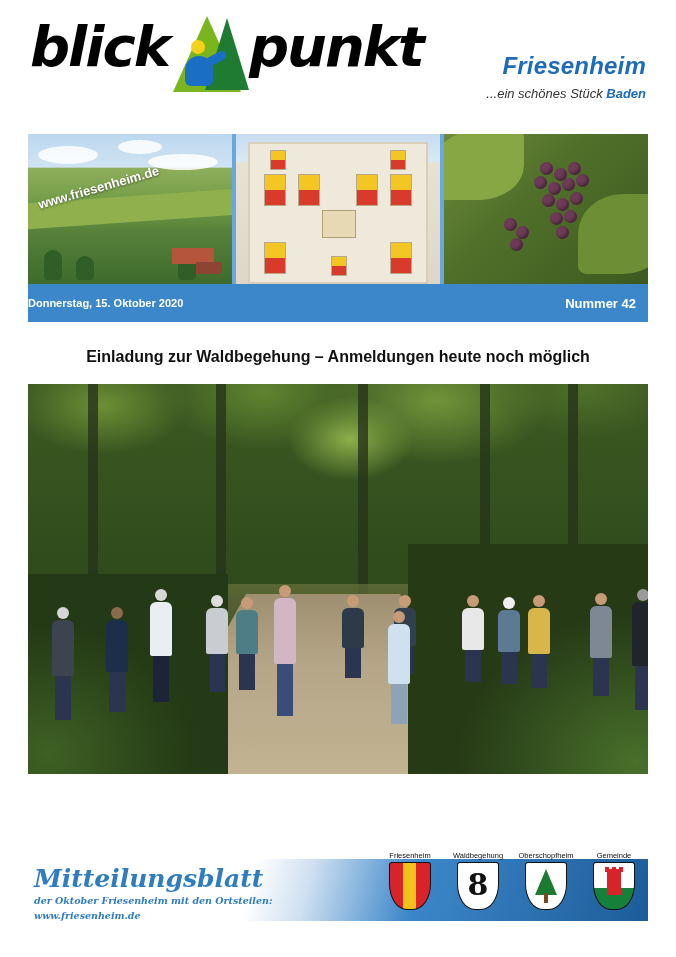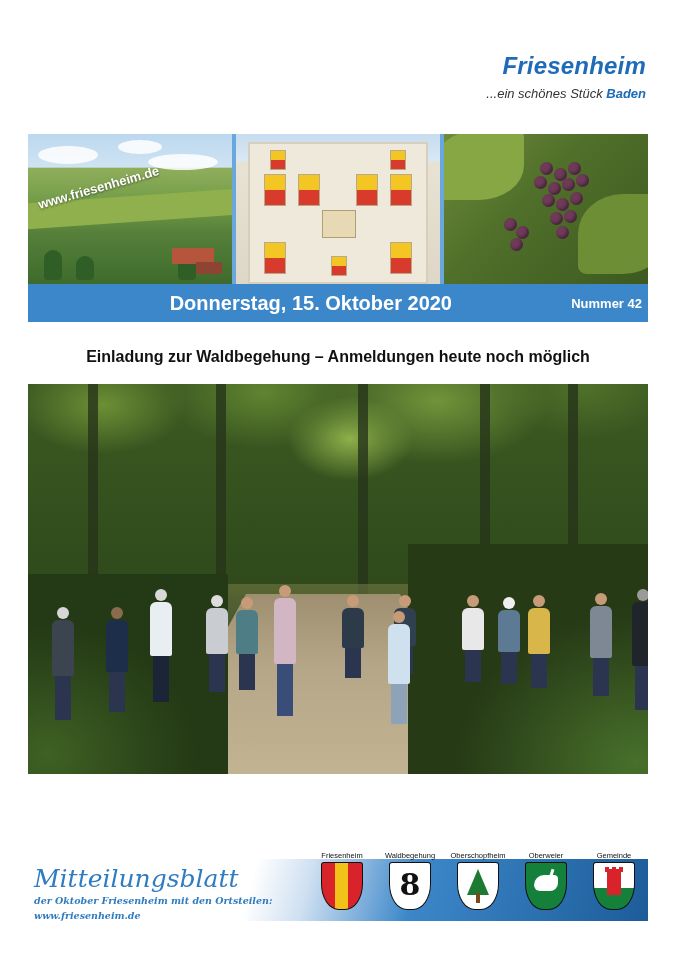--- a/index.html
+++ b/index.html
@@ -237,22 +237,22 @@
     margin: 0 28px;
     height: 38px;
     background: #3c87c9;
     color: #fff;
     display: flex;
     align-items: center;
     font-size: 13px;
     font-weight: bold;
   }
   .issue-bar .jahrgang { flex: 0 0 200px; padding-left: 22px; }
-  .issue-bar .date { flex: 1; text-align: right; font-size: 20px; }
-  .issue-bar .nummer { flex: 0 0 190px; text-align: right; padding-right: 6px; }
+  .issue-bar .date { flex: 1; text-align: left; font-size: 11px; }
+  .issue-bar .nummer { flex: 0 0 190px; text-align: right; padding-right: 12px; }
 
   
   .headline {
     margin: 26px 28px 18px 28px;
     text-align: center;
     font-size: 16px;
     font-weight: bold;
     color: #111;
   }
 
@@ -339,21 +339,21 @@
   }
   .mitteilungsblatt {
     position: absolute;
     left: 34px;
     top: 28px;
     color: #2f7cc0;
     z-index: 4;
   }
   .mb-title {
     font-family: "DejaVu Serif", serif;
-    font-weight: normal;
+    font-weight: bold;
     font-style: italic;
     font-size: 25px;
     line-height: 27px;
     color: #2f7cc0;
   }
   .mb-sub {
     font-family: "DejaVu Serif", serif;
     font-weight: bold;
     font-style: italic;
     font-size: 9.5px;
@@ -433,20 +433,32 @@
   .c-schuttern .merlon {
     position: absolute; left: 50%; margin-left: -9px; top: 4px;
     width: 18px; height: 5px;
     background: repeating-linear-gradient(to right, #d8232a 0 4px, transparent 4px 7px);
   }
 </style>
 </head>
 <body>
 
 <div class="masthead">
+  <div class="logo-block">
+    <span class="logo-word">blick</span>
+    <span class="logo-mark">
+      <span class="tri-green"></span>
+      <span class="tri-dark"></span>
+      <span class="dot-yellow"></span>
+      <span class="figure-blue"></span>
+      <span class="arm-blue"></span>
+      <span class="base-white"></span>
+    </span>
+    <span class="logo-word second">punkt</span>
+  </div>
 
   <div class="masthead-right">
     <div class="town-name">Friesenheim</div>
     <div class="tagline">
       <span>...ein schönes Stück </span><span class="hl">Baden</span>
     </div>
   </div>
 </div>
 
 <div class="photo-strip">
@@ -614,27 +626,20 @@
         </div>
     </div>
     <div class="crest-item">
       <div class="crest-label">Oberschopfheim</div>
       <div class="crest-shield c-oberschopfheim">
           <span class="tree"></span>
           <span class="trunk"></span>
         </div>
     </div>
     <div class="crest-item">
-      <div class="crest-label">Oberweier</div>
-      <div class="crest-shield c-oberweier">
-          <span class="deer"></span>
-          <span class="antler"></span>
-        </div>
-    </div>
-    <div class="crest-item">
       <div class="crest-label">Gemeinde</div>
       <div class="crest-shield c-schuttern">
           <span class="tower"></span>
           <span class="merlon"></span>
         </div>
     </div>
   </div>
 </div>
 
 </body></html>

